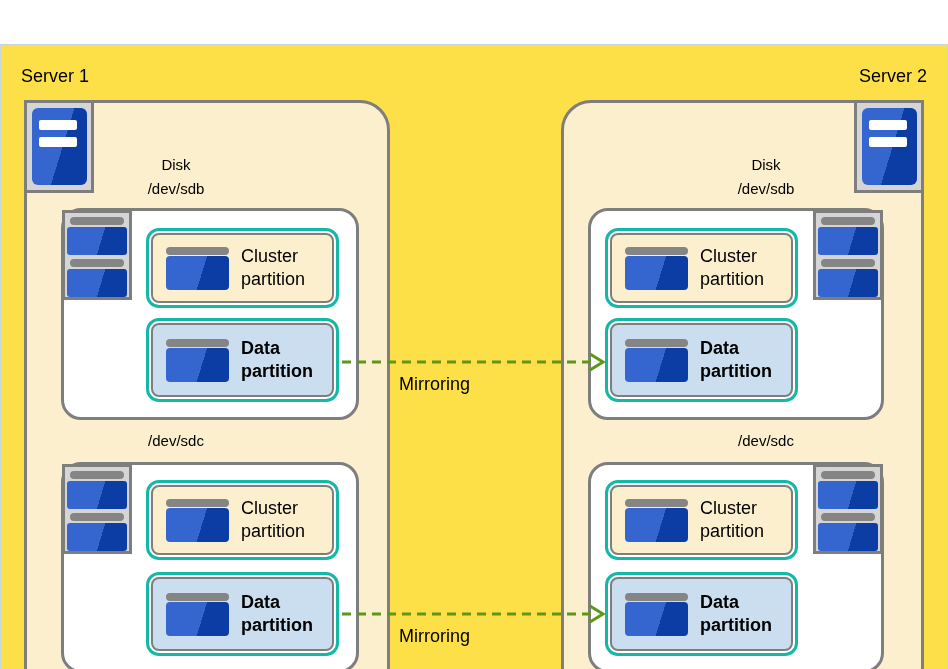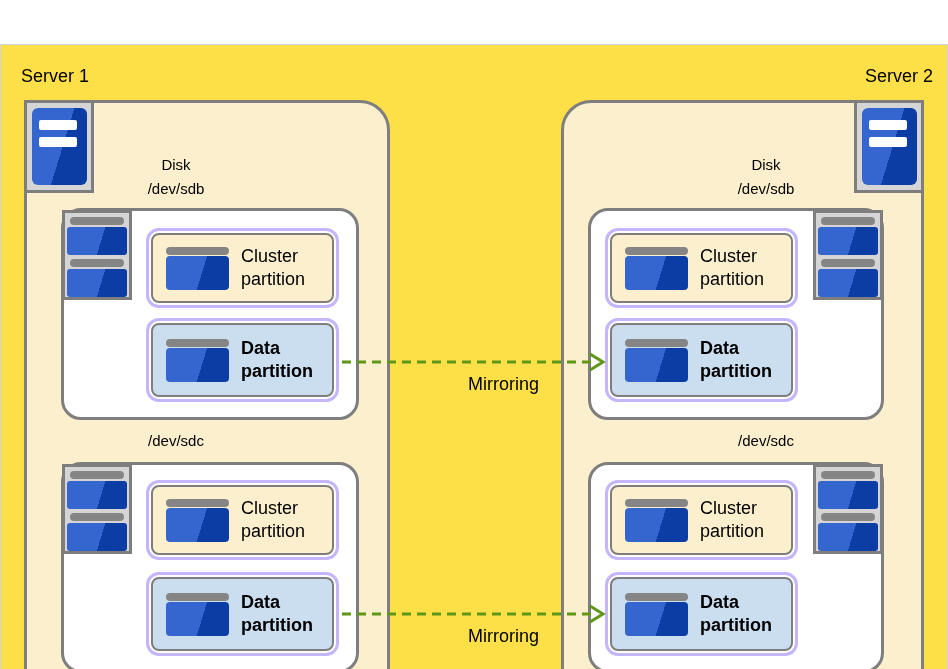--- a/index.html
+++ b/index.html
@@ -55,51 +55,51 @@
   .disk-glyphs { padding-top:4px; display:flex; flex-direction:column; align-items:center; }
   .pill  { width:54px; height:8px; border-radius:4px; background:#858585; }
   .prect { width:60px; height:28px; border-radius:3px; margin-top:2px;
            background:linear-gradient(107deg,#3565ce 56%,#0c3da4 56%); }
   .gap4 { margin-top:4px; }
   
   .part {
     position:absolute;
     width:193px;
     background:#ffffff;
-    border:3px solid #c4b5fd;
+    border:3px solid #14b8a6;
     border-radius:13px;
   }
   .part-inner {
     position:absolute; inset:2px;
     border:2px solid #7e7e7e;
     border-radius:8px;
     display:flex; align-items:center;
     gap:12px; padding-left:13px;
   }
   .part.cream .part-inner { background:#FBEFCD; }
   .part.blue  .part-inner { background:#CADEF0;font-weight:bold; }
   .part-icon { flex:0 0 63px; }
   .part-icon .ppill { width:63px; height:8px; border-radius:4px; background:#858585; }
   .part-icon .pblock { width:63px; height:34px; border-radius:4px; margin-top:1px;
                        background:linear-gradient(107deg,#3565ce 56%,#0c3da4 56%); }
   .part-text { font-size:18px; line-height:23px; }
   .mirror-label {
     position:absolute;
-    width:140px; text-align:right;
+    width:140px; text-align:left;
     font-size:18px; line-height:22px;
   }
   svg.arrows { position:absolute; left:0; top:0; pointer-events:none; }
 </style>
 </head>
 <body>
 
 <div class="canvas">
 
   <div class="abs server-name" style="left:20px;top:20px;">Server 1</div>
-  <div class="abs server-name" style="right:14px;top:20px;text-align:right;">Server 2</div>
+  <div class="abs server-name" style="right:20px;top:20px;text-align:right;">Server 2</div>
 
   <div class="server-box" style="left:23px;top:55px;width:366px;height:598px;"></div>
 
   <div class="server-box" style="left:560px;top:55px;width:363px;height:598px;"></div>
 
   <div class="disk-label" style="left:60px;top:108px;width:230px;">
     <div>Disk</div>
     <div>/dev/sdb</div>
   </div>
   <div class="disk-container" style="left:60px;top:163px;width:298px;height:212px;"></div>

